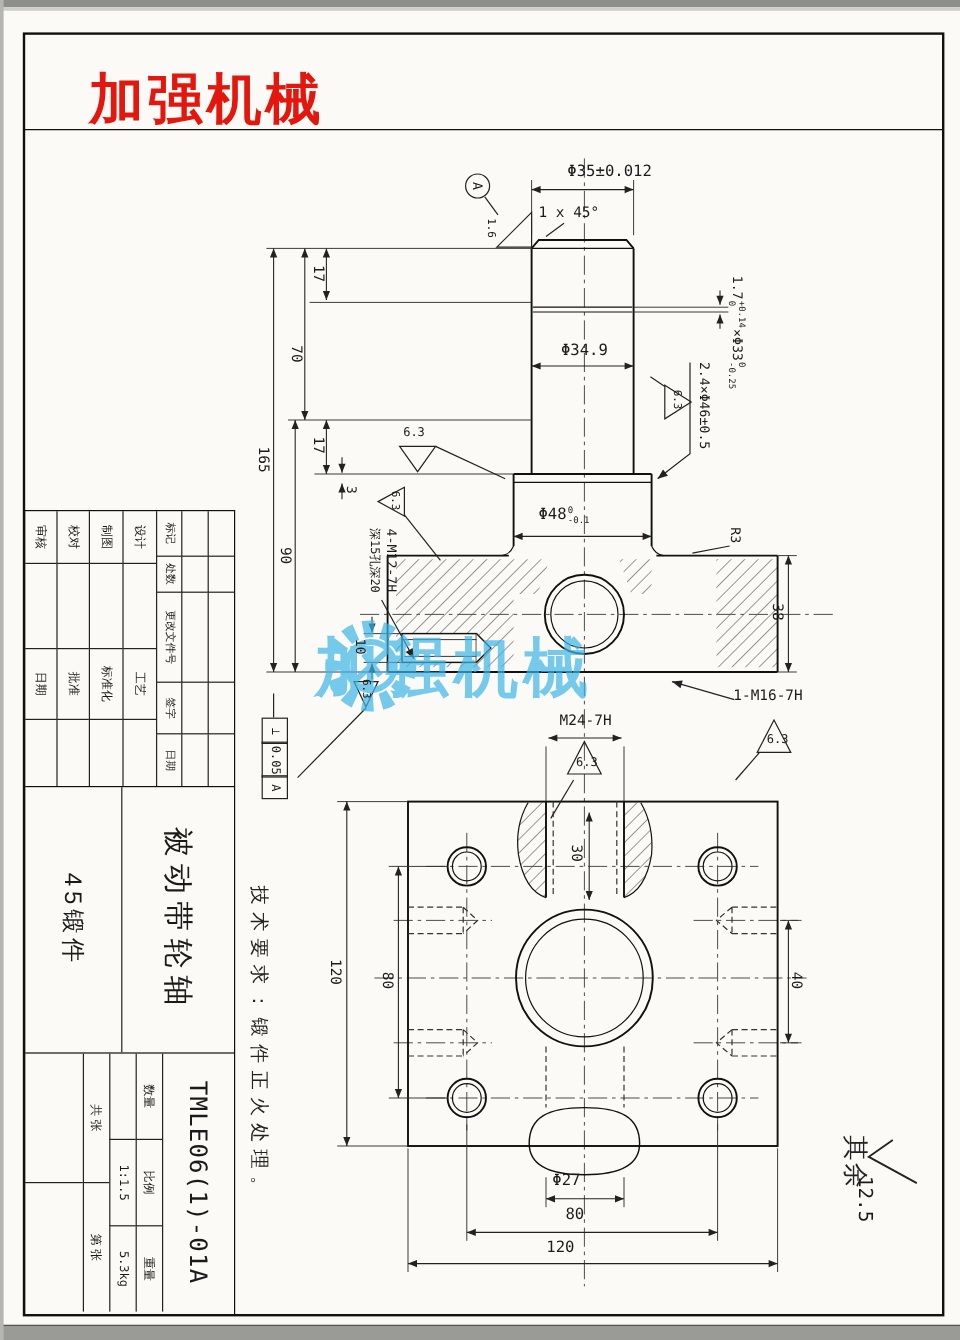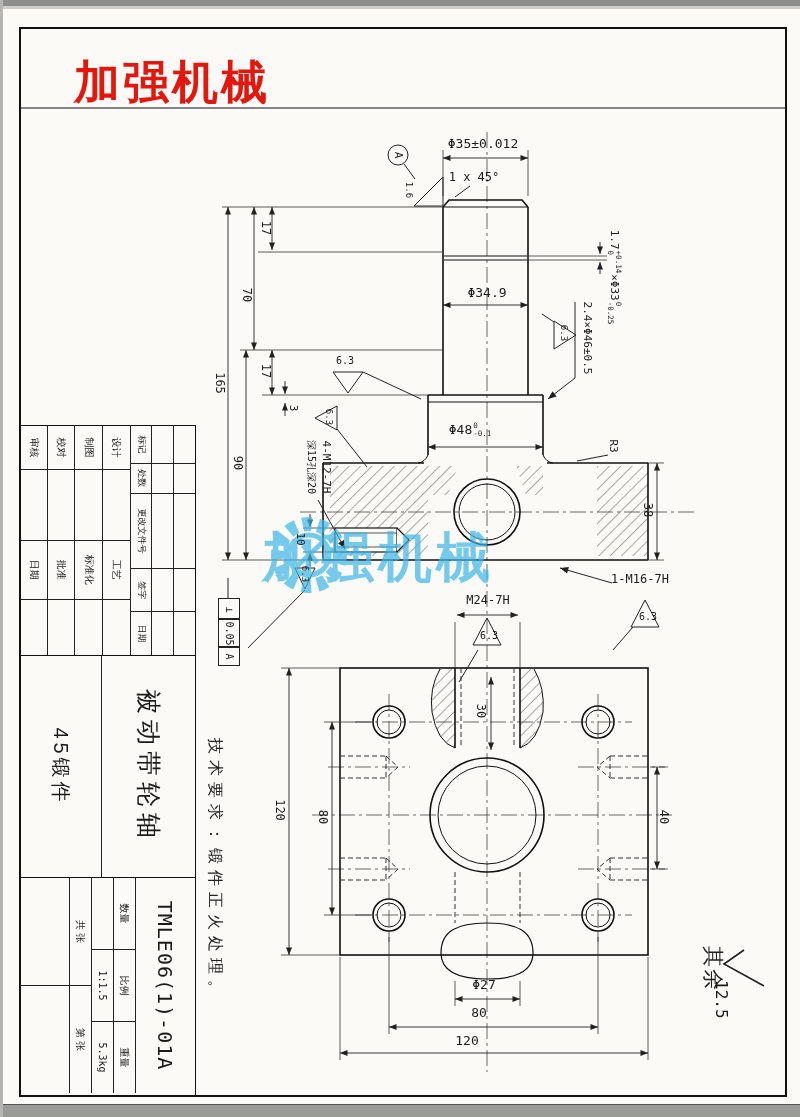--- a/index.html
+++ b/index.html
@@ -234,21 +234,21 @@
     <svg width="95" height="98">
       <circle cx="47" cy="52" r="31" fill="none" stroke="#3db7e8" stroke-width="14" stroke-dasharray="9 6.5"></circle>
       <circle cx="47" cy="52" r="20" fill="none" stroke="#3db7e8" stroke-width="5"></circle>
       <path d="M33,65 L62,38 M41,42 L55,60" stroke="#3db7e8" stroke-width="5" fill="none"></path>
     </svg>
     <div class="wtxt">加强机械</div>
   </div>
 
   <div class="logo">加强机械</div>
 
-  <div class="lbl" style="left:483px;top:143px">Φ35±0.012</div>
+  <div class="lbl" style="left:508px;top:143px">Φ35±0.012</div>
   <div class="lbl fs12" style="left:474px;top:177px">1 x 45°</div>
   <div class="lbl" style="left:487px;top:292px">Φ34.9</div>
   <div class="lbl" style="left:470px;top:429px">
     <span class="dimstack">
         <span>Φ48</span>
         <span class="stk">
           <span>0</span>
           <span>-0.1</span>
         </span>
       </span>
@@ -298,21 +298,21 @@
       <span>0.05</span>
     </div>
   <div class="tolcell" style="left:218px;top:646px;height:18px">
       <span>A</span>
     </div>
 
   <div class="lbl v fs12" style="left:481px;top:711px">30</div>
   <div class="lbl v fs12" style="left:280px;top:810px">120</div>
   <div class="lbl v fs12" style="left:323px;top:817px">80</div>
   <div class="lbl v fs12" style="left:664px;top:817px">40</div>
-  <div class="lbl" style="left:484px;top:984px">Φ27</div>
+  <div class="lbl" style="left:472px;top:984px">Φ27</div>
   <div class="lbl" style="left:479px;top:1012px">80</div>
   <div class="lbl" style="left:467px;top:1040px">120</div>
 
   <div class="technote v lbl" style="left:215px;top:870px;font-family:'Liberation Sans',sans-serif">技术要求：锻件正火处理。</div>
 
   <div class="rest-wrap">
     <div class="rest-inner">
       <span class="rl">其余</span>
       <svg width="46" height="46">
         <path d="M4,24 L18,44 L40,4" stroke="#222" stroke-width="1.6" fill="none"></path>

